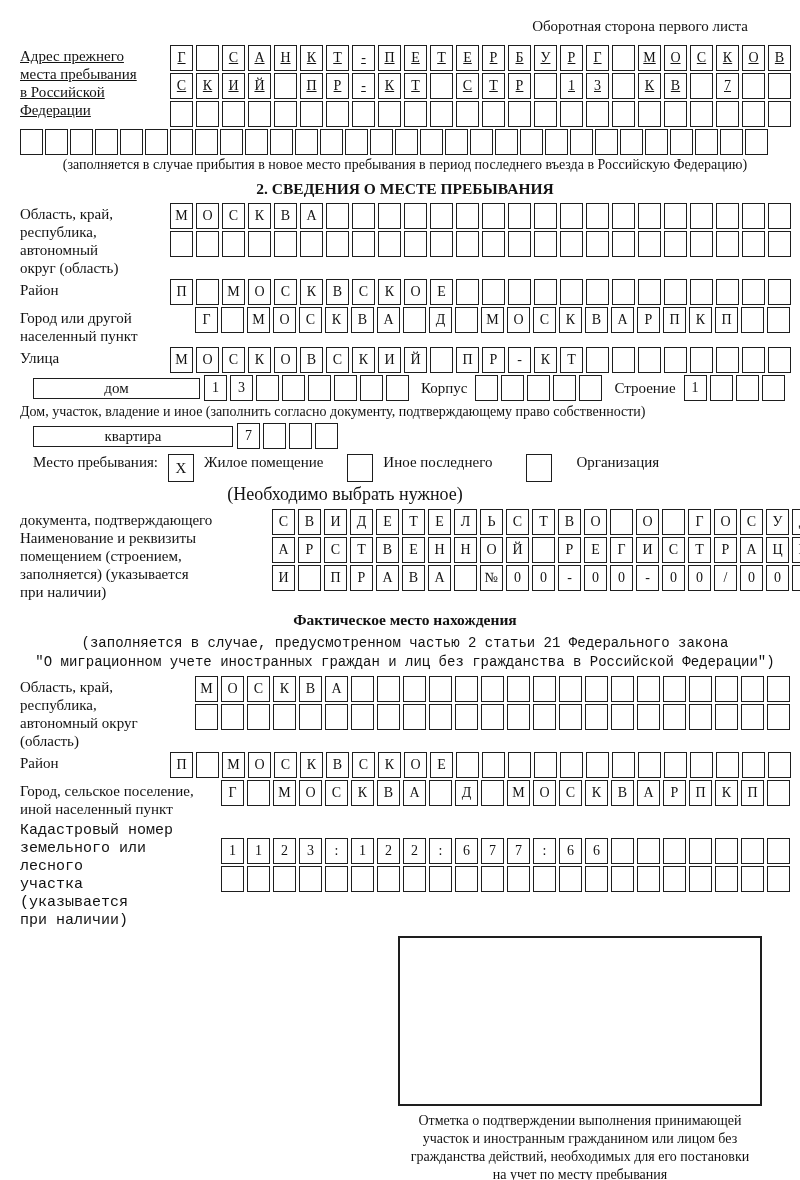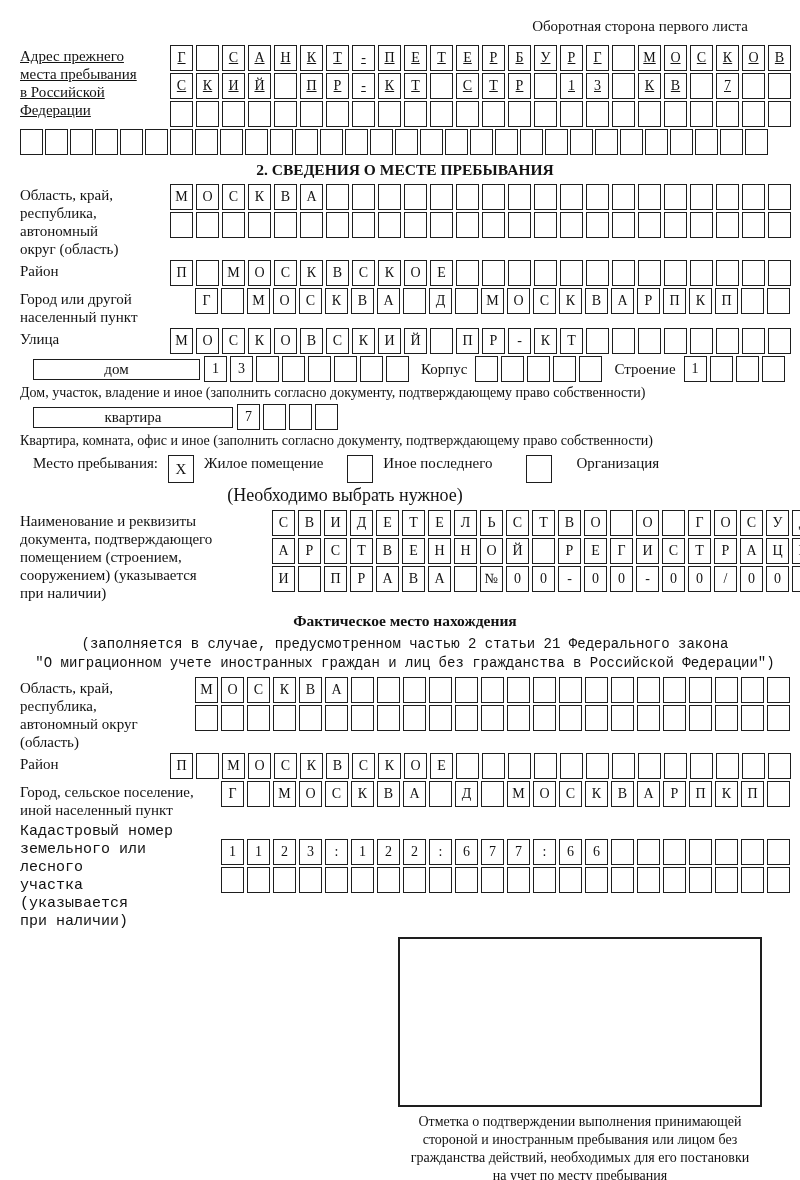--- a/index.html
+++ b/index.html
@@ -156,20 +156,21 @@
       <span class="cell"></span>
       <span class="cell"></span>
       <span class="cell"></span>
       <span class="cell"></span>
       <span class="cell"></span>
       <span class="cell"></span>
       <span class="cell"></span>
       <span class="cell"></span>
       <span class="cell"></span>
     </div>
+  <div class="caption caption-center">(заполняется в случае прибытия в новое место пребывания в период последнего въезда в Российскую Федерацию)</div>
 
   <div class="section-title">2. СВЕДЕНИЯ О МЕСТЕ ПРЕБЫВАНИЯ</div>
 
   <div class="row">
     <div class="label">
         <div>Область, край,</div>
         <div>республика,</div>
         <div>автономный</div>
         <div>округ (область)</div>
       </div>
@@ -363,39 +364,38 @@
 
   <div class="house-row">
     <div class="wide-box kv-box">квартира</div>
     <div class="cells cells-left">
         <span class="cell">7</span>
         <span class="cell"></span>
         <span class="cell"></span>
         <span class="cell"></span>
       </div>
   </div>
-  <div class="caption">Квартира, комната, офис и иное (заполнить согласно документу, подтверждающему право собственности)</div>
 
   <div class="chk-row">
     <span>Место пребывания:</span>
     <span class="chk">X</span>
     <span>Жилое помещение</span>
     <span class="chk" style="margin-left:14px;"></span>
     <span>Иное последнего</span>
     <span class="chk" style="margin-left:24px;"></span>
     <span style="margin-left:14px;">Организация</span>
   </div>
   <div class="chk-note">(Необходимо выбрать нужное)</div>
 
   <div class="row" style="margin-top:4px;">
     <div class="label label-wide">
+        <div>документа, подтверждающего</div>
         <div>Наименование и реквизиты</div>
-        <div>документа, подтверждающего</div>
         <div>помещением (строением,</div>
-        <div>сооружением) (указывается</div>
+        <div>заполняется) (указывается</div>
         <div>при наличии)</div>
       </div>
     <div class="cellwrap">
       <div class="cells">
           <span class="cell">С</span>
           <span class="cell">В</span>
           <span class="cell">И</span>
           <span class="cell">Д</span>
           <span class="cell">Е</span>
           <span class="cell">Т</span>
@@ -653,18 +653,18 @@
           <span class="cell"></span>
           <span class="cell"></span>
           <span class="cell"></span>
         </div>
     </div>
   </div>
 
   <div class="stamp-box"></div>
   <div class="stamp-caption">
       <div>Отметка о подтверждении выполнения принимающей</div>
-      <div>стороной и иностранным пребывания или лицом без</div>
+      <div>участок и иностранным гражданином или лицом без</div>
       <div>гражданства действий, необходимых для его постановки</div>
       <div>на учет по месту пребывания</div>
     </div>
 
 </div>
 
 </body></html>

